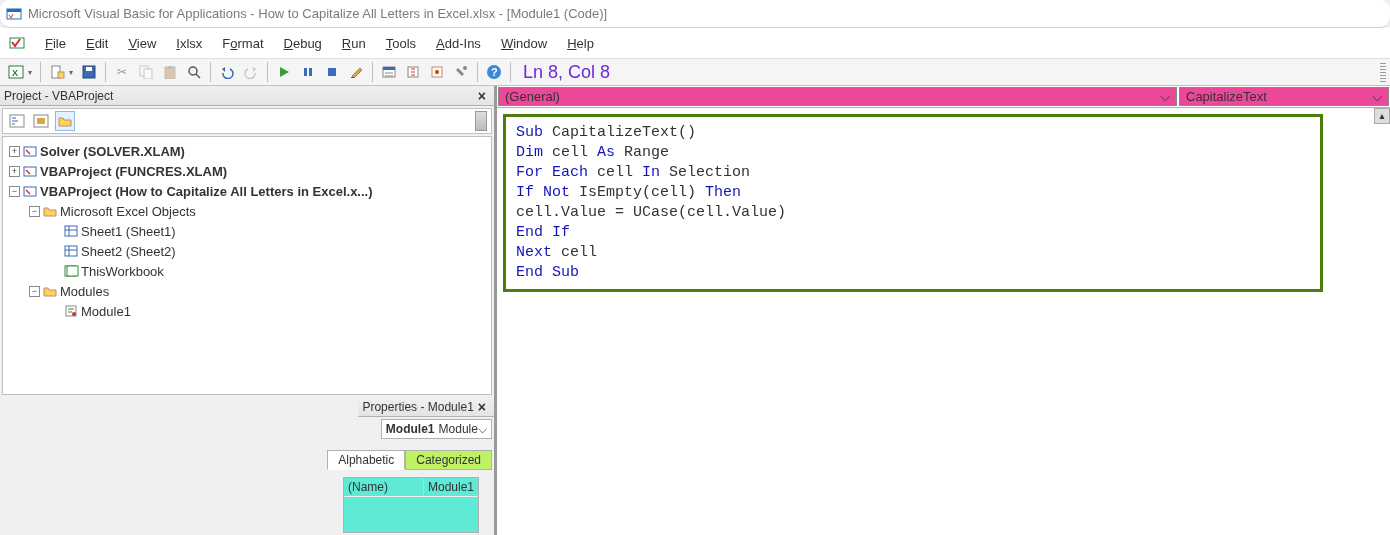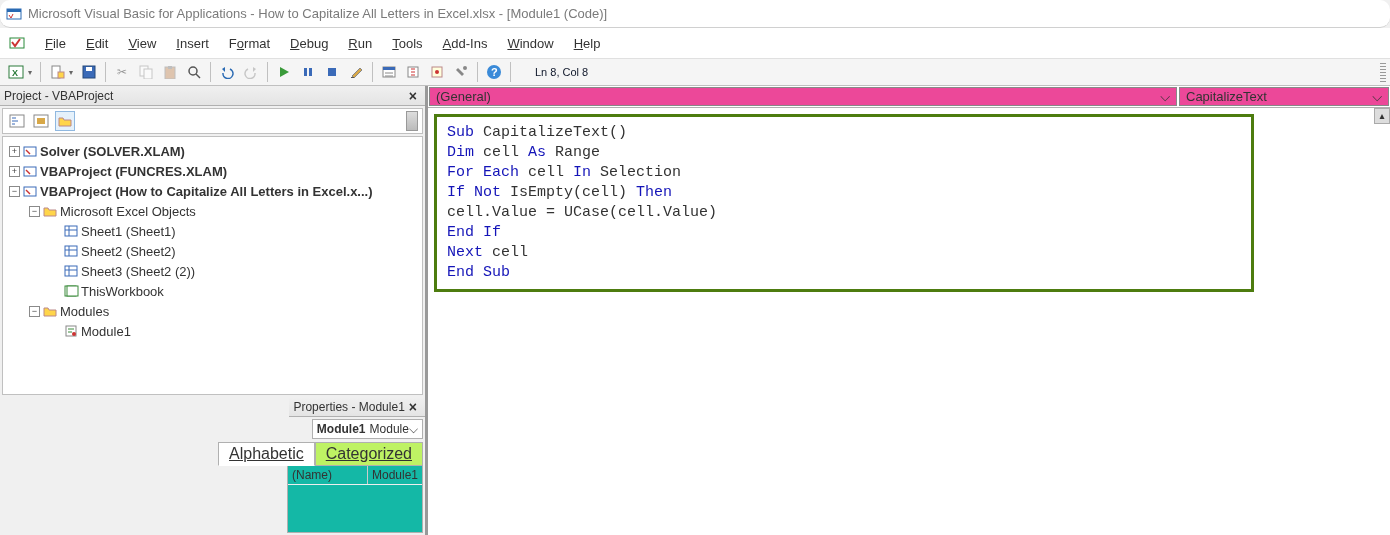--- a/index.html
+++ b/index.html
@@ -53,39 +53,39 @@
   height: 24px;
   display: flex;
   align-items: center;
   justify-content: center;
   cursor: pointer;
   border-radius: 2px;
 }
 .tb-sep { width: 1px; height: 20px; background: #c0c0c0; margin: 0 4px; }
 .tb-drop { width: 8px; font-size: 8px; color: #666; cursor: pointer; }
 .tb-status {
-  margin-left: 12px;
-  font-size: 11px;
-  color: #0f172a;
+  margin-left: 0;
+  font-size: 18px;
+  color: #6d28d9;
   padding: 0 8px;
   flex: 1;
 }
 .tb-grip {
   width: 6px;
   height: 20px;
   background: repeating-linear-gradient(0deg, #999 0 1px, transparent 1px 3px);
   margin-left: auto;
   cursor: pointer;
 }
 .main {
   display: flex;
   height: calc(100% - 86px);
 }
 .left-col {
-  width: 428px;
+  width: 497px;
   display: flex;
   flex-direction: column;
   border-right: 3px solid #999;
   background: #f0f0f0;
 }
 .panel-header {
   height: 20px;
   background: linear-gradient(#f0f0f0, #e4e4e4);
   border-bottom: 1px solid #b0b0b0;
   display: flex;
@@ -171,40 +171,39 @@
   background: #fff;
   display: flex;
   align-items: center;
   padding: 0 4px;
   font-size: 12px;
 }
 .obj-select .objname { font-weight: bold; margin-right: 4px; }
 .obj-drop { margin-left: auto; cursor: pointer; }
 .tabstrip {
   display: flex;
-  margin: 0 2px;
-  font-size: 16px;
-  text-decoration: underline;
+  margin: 8px 2px;
+  font-size: 12px;
 }
 .tab {
   padding: 2px 10px;
   border: 1px solid #b0b0b0;
   background: #bef264;
   cursor: pointer;
   position: relative;
   top: 1px;
 }
 .tab.active {
   background: #fff;
   border-bottom: 1px solid #fff;
 }
 .prop-grid {
-  background: #14b8a6;
+  background: #5eead4;
   border: 1px solid #b0b0b0;
-  margin: 0 2px 2px 2px;
+  margin: 0 15px 2px 2px;
   flex: 1;
 }
 .prop-row { display: flex; border-bottom: 1px solid #eee; }
 .prop-name {
   width: 80px;
   padding: 2px 4px;
   border-right: 1px solid #ccc;
   font-size: 12px;
 }
 .prop-val { padding: 2px 4px; font-size: 12px; }
@@ -283,21 +282,21 @@
 <div class="menu-bar">
   <span class="vba-icon">
     <svg viewBox="0 0 18 18">
         <rect x="2" y="4" width="14" height="10" fill="#fff" stroke="#2a8a3a"></rect>
         <path d="M4 8 L7 12 L12 5" stroke="#c33" fill="none" stroke-width="2"></path>
       </svg>
   </span>
   <span class="menu-item"><u>F</u><span>ile</span></span>
   <span class="menu-item"><u>E</u><span>dit</span></span>
   <span class="menu-item"><u>V</u><span>iew</span></span>
-  <span class="menu-item"><u>I</u><span>nsert</span></span>
+  <span class="menu-item"><u>I</u><span>xlsx</span></span>
   <span class="menu-item">F<u>o</u><span>rmat</span></span>
   <span class="menu-item"><u>D</u><span>ebug</span></span>
   <span class="menu-item"><u>R</u><span>un</span></span>
   <span class="menu-item"><u>T</u><span>ools</span></span>
   <span class="menu-item"><u>A</u><span>dd-Ins</span></span>
   <span class="menu-item"><u>W</u><span>indow</span></span>
   <span class="menu-item"><u>H</u><span>elp</span></span>
 </div>
 
 <div class="toolbar">
@@ -500,30 +499,20 @@
               <rect x="2" y="2" width="12" height="10" fill="#fff" stroke="#3a6ab8"></rect>
               <line x1="2" y1="6" x2="14" y2="6" stroke="#3a6ab8"></line>
               <line x1="6" y1="2" x2="6" y2="12" stroke="#3a6ab8"></line>
             </svg>
           </span>
         <span class="node-label">Sheet2 (Sheet2)</span>
       </div>
       <div class="tree-row" style="padding-left:58px">
         <span class="node-icon">
             <svg width="16" height="14">
-              <rect x="2" y="2" width="12" height="10" fill="#fff" stroke="#3a6ab8"></rect>
-              <line x1="2" y1="6" x2="14" y2="6" stroke="#3a6ab8"></line>
-              <line x1="6" y1="2" x2="6" y2="12" stroke="#3a6ab8"></line>
-            </svg>
-          </span>
-        <span class="node-label">Sheet3 (Sheet2 (2))</span>
-      </div>
-      <div class="tree-row" style="padding-left:58px">
-        <span class="node-icon">
-            <svg width="16" height="14">
               <rect x="2" y="2" width="11" height="10" fill="#fff" stroke="#3a8a3a"></rect>
               <rect x="4" y="2" width="11" height="10" fill="#fff" stroke="#3a8a3a"></rect>
             </svg>
           </span>
         <span class="node-label">ThisWorkbook</span>
       </div>
       <div class="tree-row" style="padding-left:24px">
         <span class="expander">−</span>
         <span class="node-icon">
             <svg width="16" height="14">

